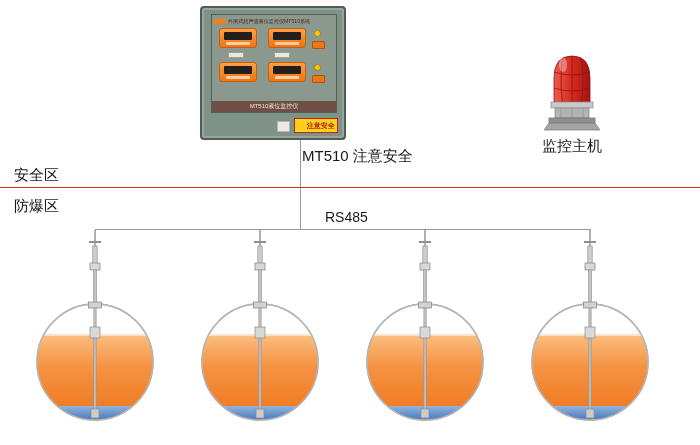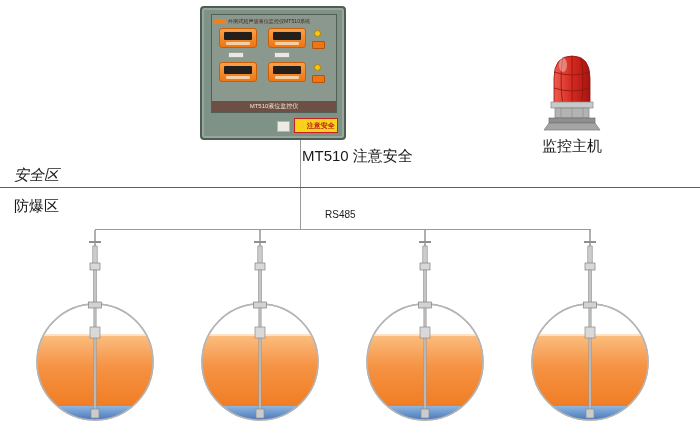--- a/index.html
+++ b/index.html
@@ -35,24 +35,24 @@
                    gap:1px;font-size:7px;color:#c01818;font-weight:bold;box-sizing:border-box;}
   .spec-sticker{position:absolute;right:54px;bottom:6px;width:13px;height:11px;background:#eceae2;border:1px solid #b5b5ad;box-sizing:border-box;}
 
   
   .connector{position:absolute;left:300px;top:140px;width:1px;height:90px;background:#9a9a9a;}
   .zone-divider{position:absolute;left:0;top:187px;width:700px;height:1px;background:#c9302c;}
   .bus-line{position:absolute;left:95px;top:229px;width:496px;height:1px;background:#9a9a9a;}
 
   
   .lbl{position:absolute;color:#1a1a1a;font-size:15px;}
-  .lbl-safe{left:14px;top:166px;font-style:italic;}
+  .lbl-safe{left:14px;top:166px;}
   .lbl-hazard{left:14px;top:197px;text-align:center;}
   .lbl-monitor{left:302px;top:147px;}
-  .lbl-rs485{left:325px;top:209px;font-size:10px;}
+  .lbl-rs485{left:325px;top:209px;font-size:14px;}
   .lbl-alarm{left:517px;top:137px;width:110px;text-align:center;}
 
   
   .alarm{position:absolute;left:527px;top:48px;}
   .tank{position:absolute;top:230px;}
   .t1{left:30px}.t2{left:195px}.t3{left:360px}.t4{left:525px}
 </style>
 </head>
 <body>
 

